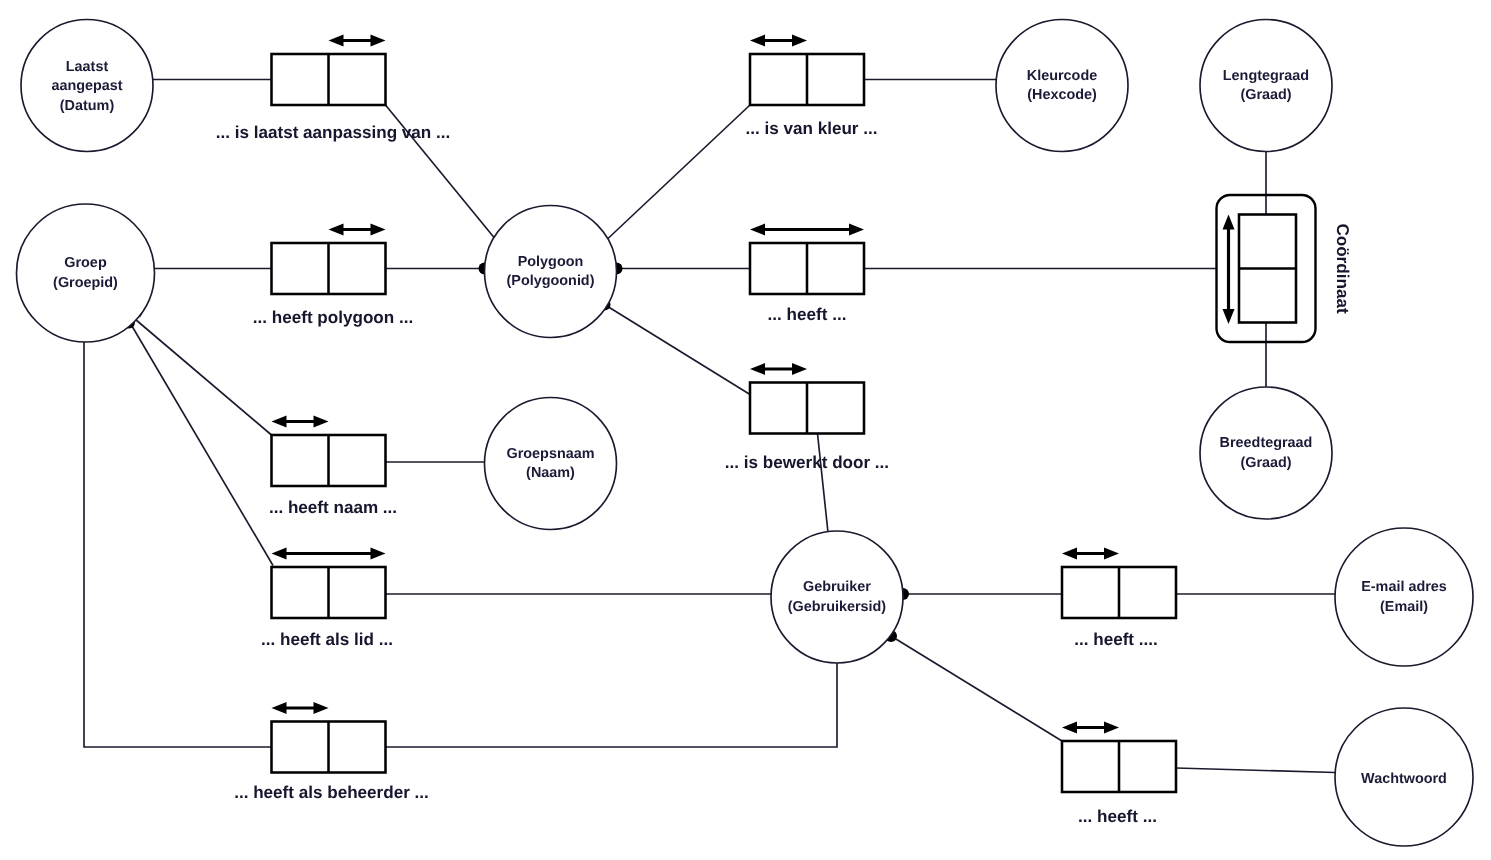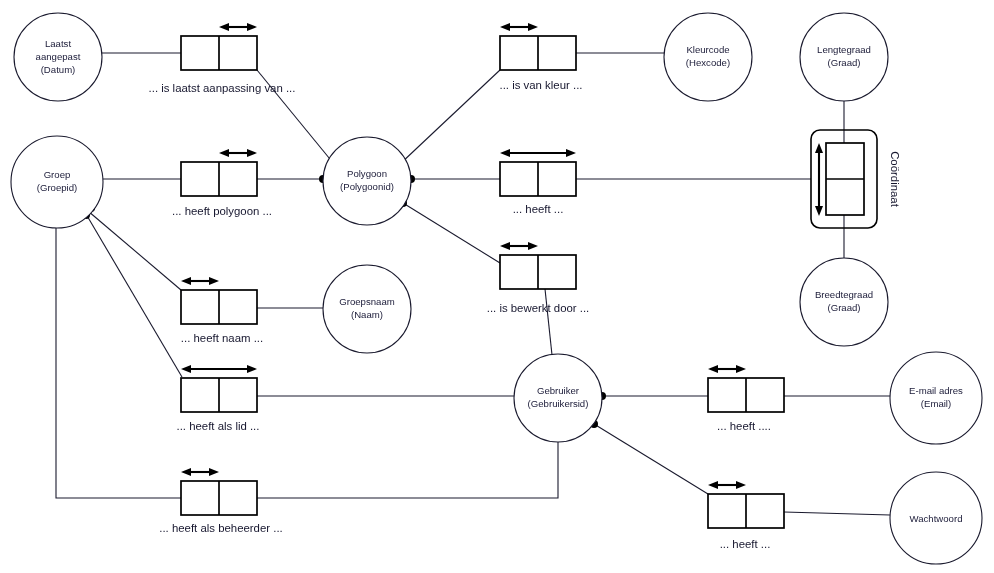--- a/index.html
+++ b/index.html
@@ -2,20 +2,21 @@
 <html><head>
 <meta charset="utf-8">
 <style>
   html, body { margin:0; padding:0; background:#ffffff; }
   body { font-family:"Liberation Sans", sans-serif; }
   #canvas {
     position:relative;
     width:994px; height:573px;
     background:#ffffff;
     overflow:hidden;
+    font-weight:bold;
   }
   svg { position:absolute; top:0; left:0; width:994px; height:573px; }
   .entity-circle { fill:#ffffff; stroke:#1a1a2e; stroke-width:1.1; }
   .link { stroke:#1a1a2e; stroke-width:1.1; fill:none; }
   .rolebox { fill:#ffffff; stroke:#000000; stroke-width:1.7; }
   .divider { stroke:#000000; stroke-width:1.7; }
   .uq { stroke:#000000; stroke-width:2.1; fill:none; }
   .objframe { fill:none; stroke:#000000; stroke-width:1.6; }
   .dot { fill:#000000; }
   .ent-label {

